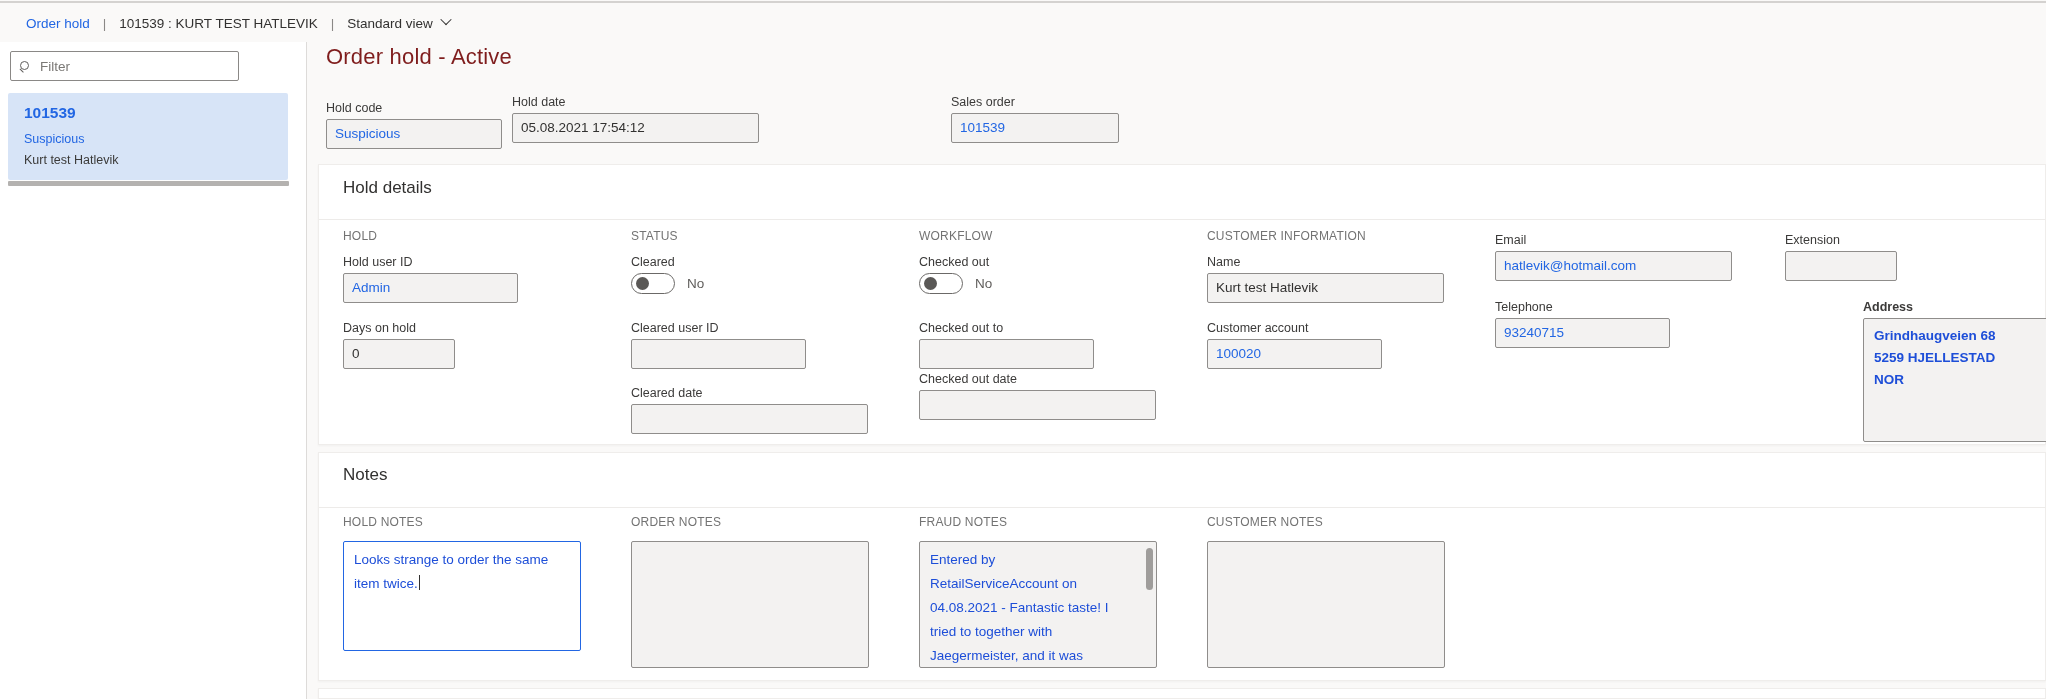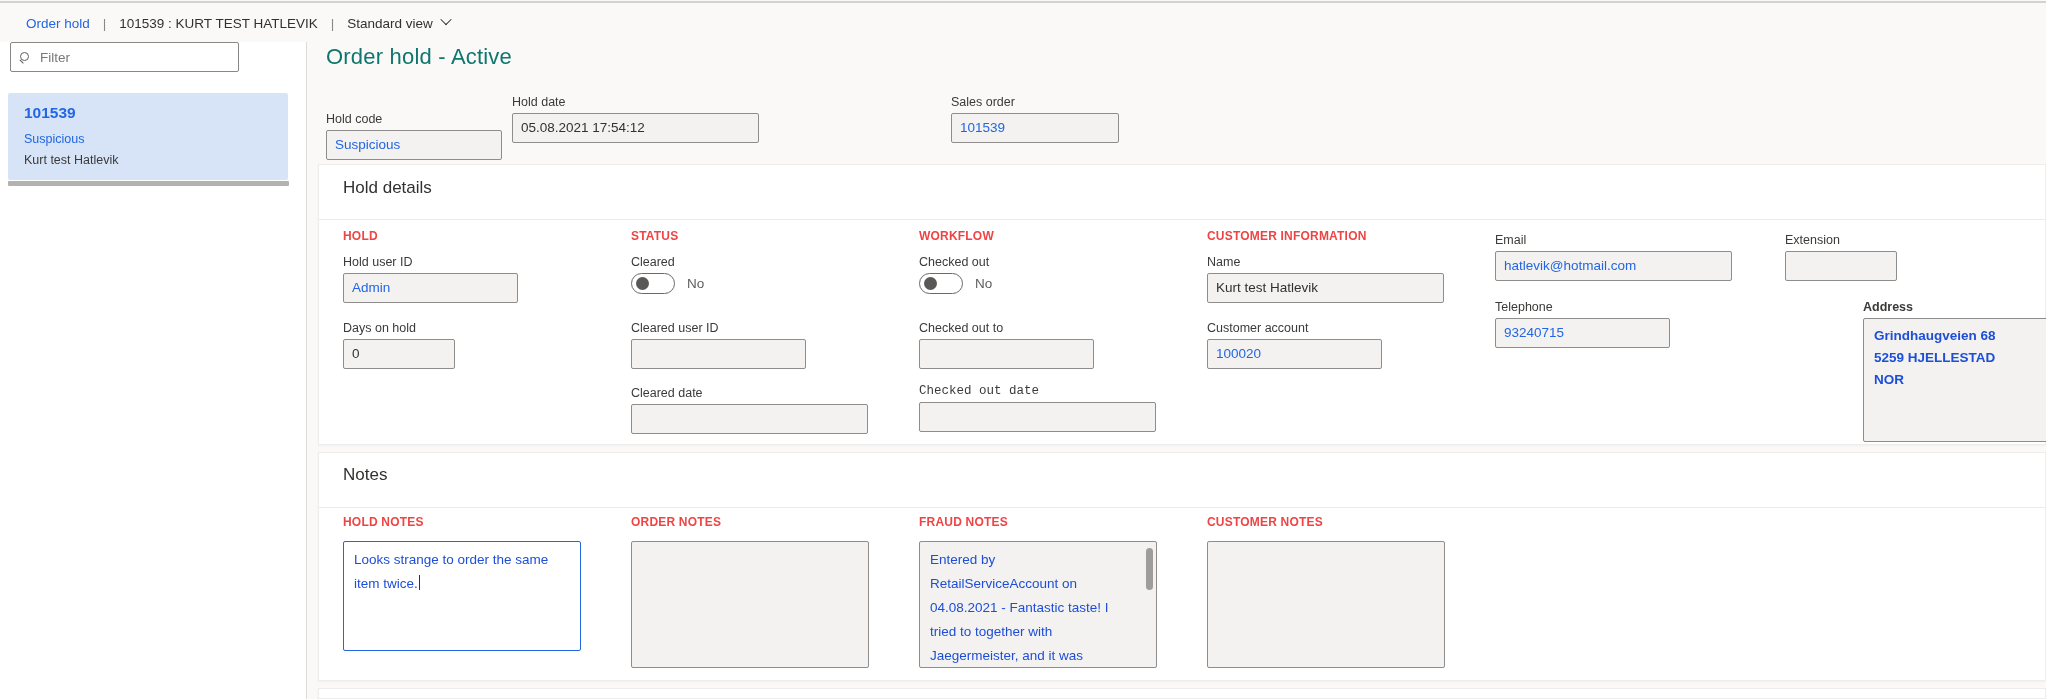--- a/index.html
+++ b/index.html
@@ -14,48 +14,48 @@
   .topbar{position:absolute;left:0;top:3px;width:100%;height:40px;background:#faf9f8;
     display:flex;align-items:center;padding-left:26px;box-sizing:border-box;font-size:13.5px;}
   .topbar .sep{color:#8a8886;margin:0 13px;}
   .crumb-link{color:#2266e3;cursor:pointer;}
   .crumb-rec{color:#323130;}
   .crumb-view{color:#323130;display:flex;align-items:center;cursor:pointer;}
   .chev{display:inline-block;width:7px;height:7px;border-right:1.4px solid #323130;border-bottom:1.4px solid #323130;
     transform:rotate(45deg) translate(-1px,-1px);margin-left:9px;margin-top:-4px;}
   
   .leftpanel{position:absolute;left:0;top:42px;width:307px;height:657px;background:#ffffff;border-right:1px solid #dddbd9;box-sizing:border-box;}
-  .filterbox{position:absolute;left:10px;top:0;width:229px;height:30px;background:#fff;border:1px solid #8a8886;border-radius:2px;
+  .filterbox{position:absolute;left:10px;top:9px;width:229px;height:30px;background:#fff;border:1px solid #8a8886;border-radius:2px;
     display:flex;align-items:center;box-sizing:border-box;padding:0 8px;}
   .searchicon{position:relative;width:11px;height:11px;margin-right:8px;flex:none;}
   .searchicon::before{content:"";position:absolute;left:1px;top:0;width:7px;height:7px;border:1.4px solid #605e5c;border-radius:50%;}
   .searchicon::after{content:"";position:absolute;left:0;bottom:0;width:5px;height:1.4px;background:#605e5c;transform:rotate(45deg);}
   .filterbox input{border:none;outline:none;background:transparent;font-family:inherit;font-size:13.5px;color:#323130;width:170px;}
   .filterbox input::placeholder{color:#7a7875;}
   .listcard{position:absolute;left:8px;top:51px;width:280px;height:87px;background:#d7e4f7;border-radius:2px;cursor:pointer;}
   .listcard .lc-id{position:absolute;left:16px;top:11px;font-size:15.5px;font-weight:700;color:#2266e3;}
   .listcard .lc-code{position:absolute;left:16px;top:39px;font-size:12.5px;color:#2266e3;}
   .listcard .lc-name{position:absolute;left:16px;top:60px;font-size:12.5px;color:#3b3a39;}
   .hscroll{position:absolute;left:8px;top:139px;width:281px;height:5px;background:#b4b2b0;border-radius:1px;}
   
-  .pagetitle{position:absolute;left:326px;top:44px;font-size:22px;font-weight:400;color:#0f766e;letter-spacing:.2px;}
+  .pagetitle{position:absolute;left:326px;top:44px;font-size:22px;font-weight:400;color:#7f1d1d;letter-spacing:.2px;}
   .field{position:absolute;}
   .lbl{font-size:12.5px;color:#3b3a39;margin-bottom:4px;white-space:nowrap;}
   .inp{height:30px;line-height:28px;box-sizing:border-box;background:#f3f2f1;border:1px solid #8f8d8b;border-radius:2px;
     font-size:13.5px;color:#323130;padding:0 8px;overflow:hidden;white-space:nowrap;}
   .inp.link{color:#2266e3;}
   .inp.ro{background:#f3f2f1;border:1px solid #eceae8;}
   .w-sm{width:112px;}.w-md{width:175px;}.w-lg{width:237px;}
   .w-hc{width:176px;}.w-hd{width:247px;}.w-os{width:164px;}.w-so{width:168px;}
   
   .card{position:absolute;left:318px;width:1728px;background:#ffffff;border:1px solid #efedeb;box-sizing:border-box;
     box-shadow:0 1px 2px rgba(0,0,0,0.04);}
   .card-title{position:absolute;left:24px;top:13px;font-size:17px;color:#323130;}
   .card-div{position:absolute;left:0;top:54px;width:100%;height:1px;background:#edebe9;}
-  .grouphdr{position:absolute;font-size:12px;font-weight:700;color:#ef4444;letter-spacing:.2px;white-space:nowrap;}
+  .grouphdr{position:absolute;font-size:12px;font-weight:400;color:#737373;letter-spacing:.2px;white-space:nowrap;}
   
   .toggle{display:flex;align-items:center;}
   .pill{position:relative;width:44px;height:21px;border:1px solid #6b6967;border-radius:11px;background:#fff;box-sizing:border-box;flex:none;cursor:pointer;}
   .knob{position:absolute;left:4px;top:3px;width:13px;height:13px;border-radius:50%;background:#5a5856;}
   .togglelabel{margin-left:12px;font-size:13.5px;color:#605e5c;}
   
   .tarea{box-sizing:border-box;background:#f3f2f1;border:1px solid #8f8d8b;border-radius:2px;
     font-size:13.5px;color:#1d4ed8;line-height:24px;padding:6px 10px;overflow:hidden;}
   .tarea.focus{border:1px solid #2266e3;background:#fff;}
   .addr{white-space:pre-line;line-height:22px;}
@@ -89,21 +89,21 @@
     <div class="listcard">
       <div class="lc-id">101539</div>
       <div class="lc-code">Suspicious</div>
       <div class="lc-name">Kurt test Hatlevik</div>
     </div>
     <div class="hscroll"></div>
   </div>
 
   <div class="pagetitle">Order hold - Active</div>
 
-  <div class="field" style="left:326px;top:112px;">
+  <div class="field" style="left:326px;top:101px;">
     <div class="lbl">Hold code</div>
     <div class="inp link w-hc">Suspicious</div>
   </div>
   <div class="field" style="left:512px;top:95px;">
     <div class="lbl">Hold date</div>
     <div class="inp w-hd">05.08.2021 17:54:12</div>
   </div>
   <div class="field" style="left:951px;top:95px;">
     <div class="lbl">Sales order</div>
     <div class="inp link w-so">101539</div>
@@ -151,21 +151,21 @@
         <span class="pill">
             <span class="knob"></span>
           </span>
         <span class="togglelabel">No</span>
       </div>
     </div>
     <div class="field" style="left:600px;top:156px;">
       <div class="lbl">Checked out to</div>
       <div class="inp w-md"></div>
     </div>
-    <div class="field" style="left:600px;top:219px;font-family:Liberation Mono, monospace;">
+    <div class="field" style="left:600px;top:207px;">
       <div class="lbl">Checked out date</div>
       <div class="inp w-lg"></div>
     </div>
 
     <div class="field" style="left:888px;top:90px;">
       <div class="lbl">Name</div>
       <div class="inp w-lg">Kurt test Hatlevik</div>
     </div>
     <div class="field" style="left:888px;top:156px;">
       <div class="lbl">Customer account</div>

